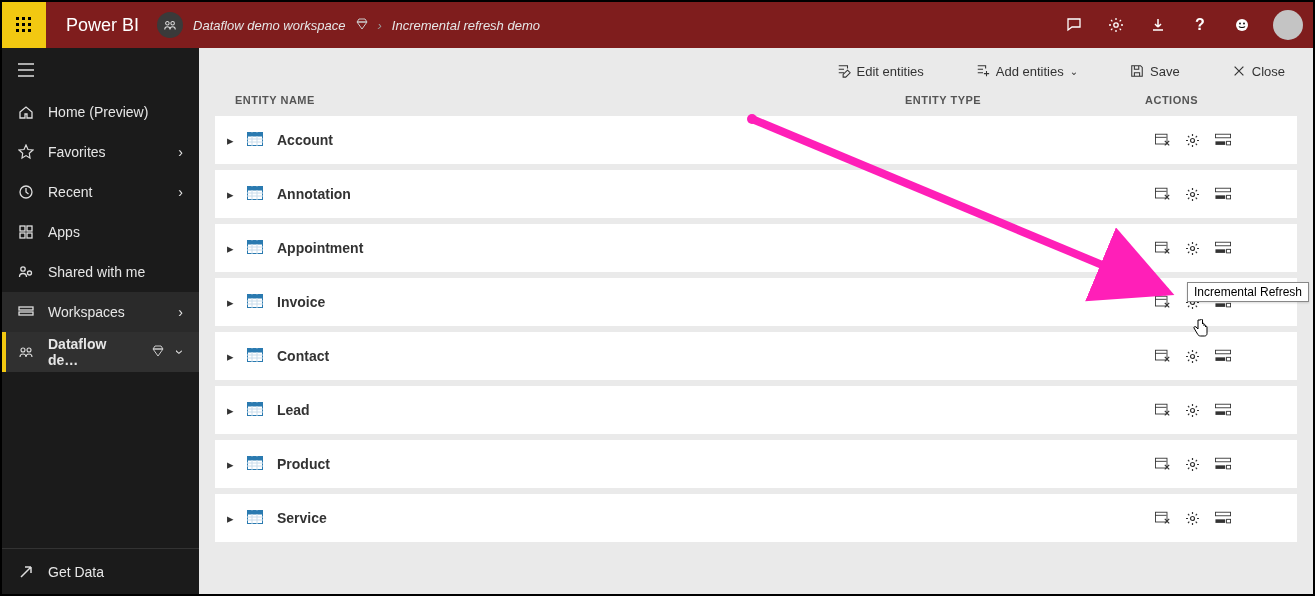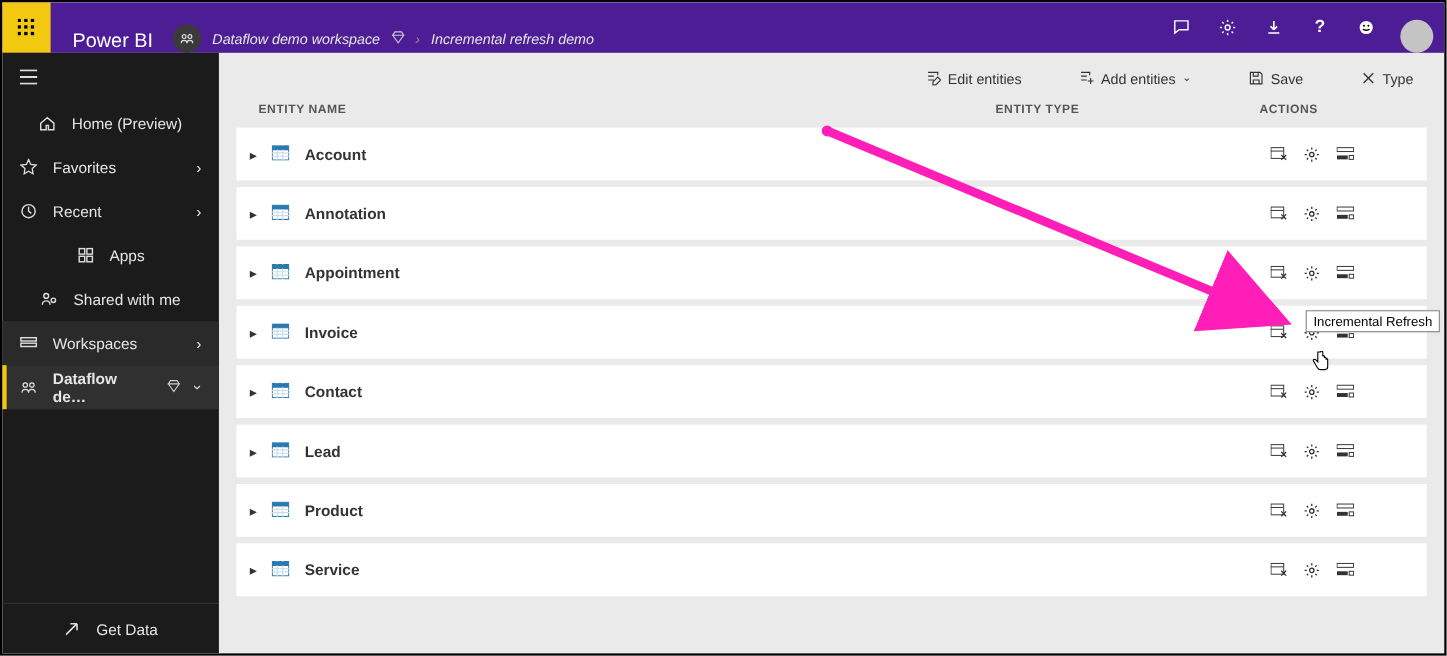--- a/index.html
+++ b/index.html
@@ -10,24 +10,24 @@
     width: 1315px;
     height: 596px;
     overflow: hidden;
     position: relative;
     border: 2px solid #000;
   }
 
   
   .topbar {
     height: 46px;
-    background: #4c1d95;
+    background: #7f1d1d;
     color: #fff;
     display: flex;
-    align-items: flex-end;
+    align-items: center;
   }
   .waffle {
     width: 44px; height: 46px;
     background: #f2c811;
     display: flex; align-items: center; justify-content: center;
   }
   .waffle svg { width: 16px; height: 16px; }
   .brand {
     font-size: 18px; font-weight: 400;
     padding: 0 18px 0 20px;
@@ -61,21 +61,20 @@
   .nav {
     width: 197px; background: #1b1b1b; color: #e6e6e6;
     display: flex; flex-direction: column;
   }
   .nav-ham { height: 44px; display:flex; align-items:center; padding:0 16px;}
   .nav-item {
     display: flex; align-items: center;
     height: 40px; padding: 0 16px; gap: 14px;
     cursor: pointer;
     font-size: 14px;
-    justify-content: center;
   }
   .nav-item .chev { margin-left:auto; }
   .nav-item.active { background:#2a2a2a; }
   .nav-item.selected { border-left:4px solid #f2c811; padding-left:12px; background:#303030; }
   .nav-flex { flex:1; }
   .nav-ico { width:16px; display:inline-flex; justify-content:center;}
 
   
   .main { flex: 1; display:flex; flex-direction:column; }
   .toolbar {
@@ -306,21 +305,21 @@
       <div class="tool">
         <svg viewBox="0 0 16 16">
             <path d="M2 2h10l2 2v10H2V2zm3 0v4h5V2M5 14v-4h6v4" fill="none" stroke="#333" stroke-width="1.2"></path>
           </svg>
         <span>Save</span>
       </div>
       <div class="tool">
         <svg viewBox="0 0 16 16">
             <path d="M3 3l10 10M13 3L3 13" stroke="#333" stroke-width="1.4"></path>
           </svg>
-        <span>Type</span>
+        <span>Close</span>
       </div>
     </div>
 
     <div class="table-head">
       <div class="col-name">Entity Name</div>
       <div class="col-type">Entity Type</div>
       <div class="col-act">Actions</div>
     </div>
 
     <div class="rows" id="rows">

